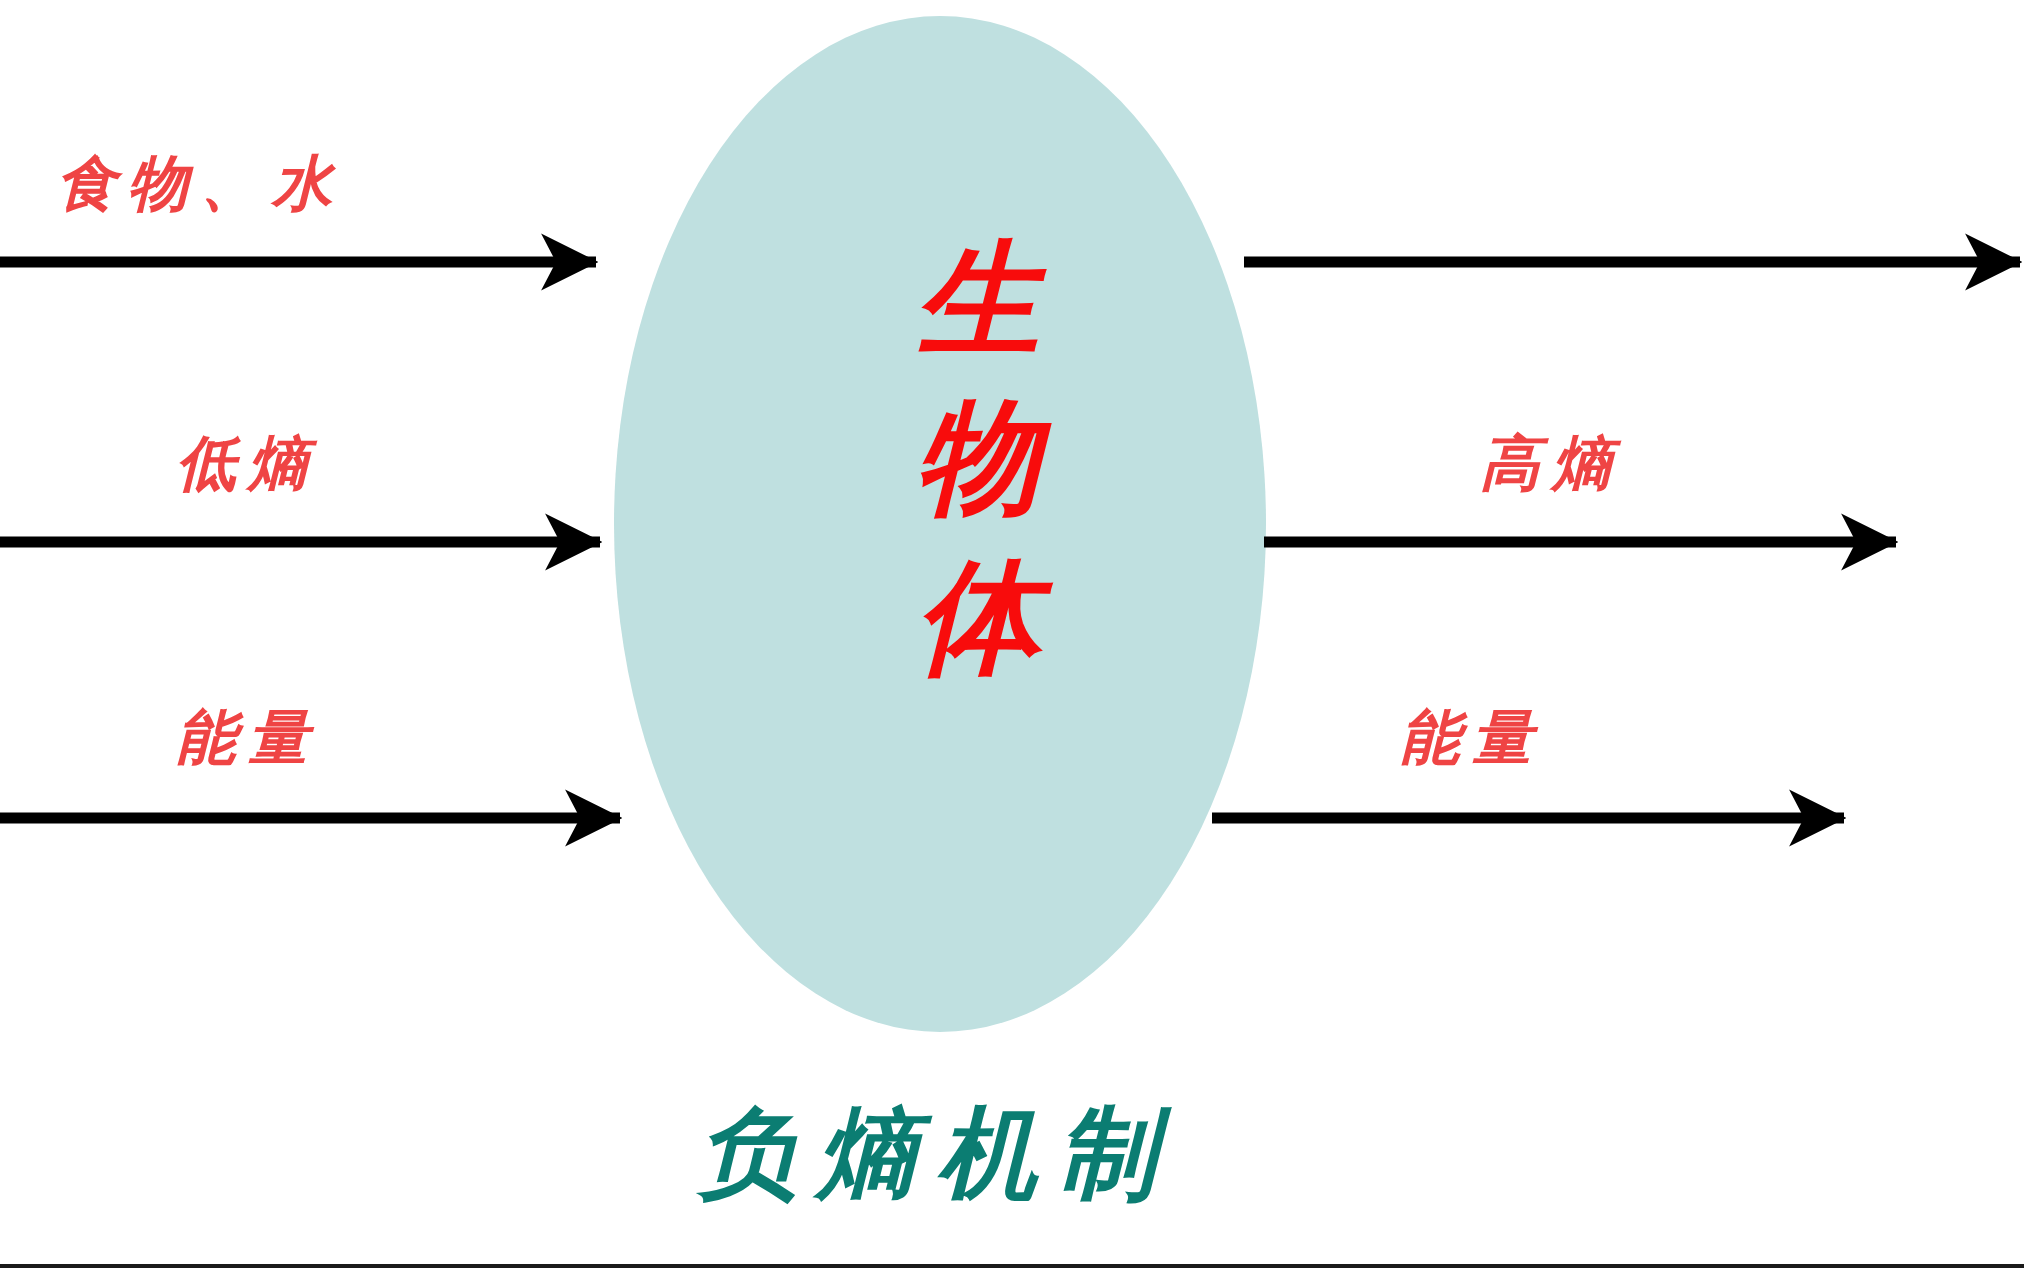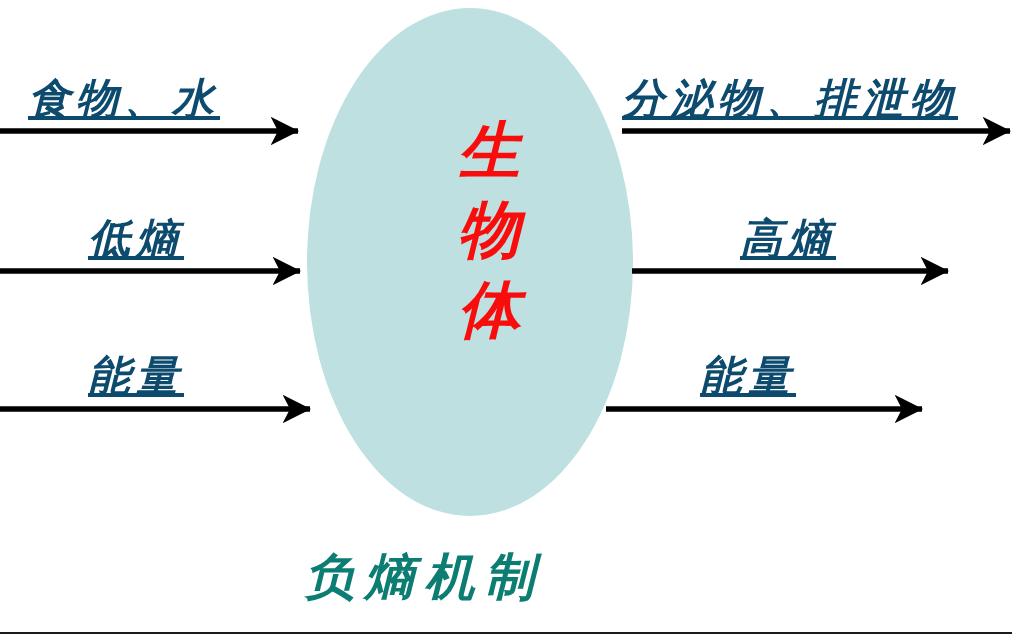--- a/index.html
+++ b/index.html
@@ -20,29 +20,28 @@
   #diagram-svg {
     position: absolute;
     left: 0;
     top: 0;
     width: 1012px;
     height: 642px;
     display: block;
   }
   .label-text {
     position: absolute;
-    color: #0c4a6e;
+    color: #ef4444;
     font-family: "Liberation Serif", "DejaVu Serif", serif;
     font-weight: 700;
-    font-size: 42px;
+    font-size: 30px;
     letter-spacing: 6px;
     white-space: nowrap;
     line-height: 1;
     font-style: italic;
-    text-decoration: underline;
   }
   #label-food      { left: 28px;  top: 78px;  }
   #label-secretion { left: 622px; top: 78px;  }
   #label-low-entropy  { left: 88px;  top: 218px; }
   #label-high-entropy { left: 740px; top: 218px; }
   #label-energy-in    { left: 88px;  top: 355px; }
   #label-energy-out   { left: 700px; top: 355px; }
 
   #organism-label {
     position: absolute;
@@ -66,20 +65,21 @@
     top: 552px;
     width: 849px;
     text-align: center;
     color: #0b7d72;
     font-family: "Liberation Serif", "DejaVu Serif", serif;
     font-weight: 700;
     font-style: italic;
     font-size: 50px;
     letter-spacing: 10px;
     line-height: 1;
+    padding-left: 44px;
   }
   #bottom-rule {
     position: absolute;
     left: 0;
     top: 632px;
     width: 1012px;
     height: 2px;
     background: #1a1a1a;
   }
 </style>
@@ -101,21 +101,20 @@
     <line x1="0" y1="271" x2="300" y2="271" stroke="#000000" stroke-width="5.5" marker-end="url(#arrowhead)"></line>
     <line x1="0" y1="409" x2="310" y2="409" stroke="#000000" stroke-width="5.5" marker-end="url(#arrowhead)"></line>
 
     <line x1="622" y1="131" x2="1010" y2="131" stroke="#000000" stroke-width="5.5" marker-end="url(#arrowhead)"></line>
     <line x1="632" y1="271" x2="948" y2="271" stroke="#000000" stroke-width="5.5" marker-end="url(#arrowhead)"></line>
     <line x1="606" y1="409" x2="922" y2="409" stroke="#000000" stroke-width="5.5" marker-end="url(#arrowhead)"></line>
   </svg>
 
   <div class="label-text" id="label-food">食物、水</div>
 
-  <div class="label-text" id="label-secretion">分泌物、排泄物</div>
 
   <div class="label-text" id="label-high-entropy">高熵</div>
 
   <div class="label-text" id="label-low-entropy">低熵</div>
 
   <div class="label-text" id="label-energy-in">能量</div>
 
   <div class="label-text" id="label-energy-out">能量</div>
 
   <div id="organism-label">

